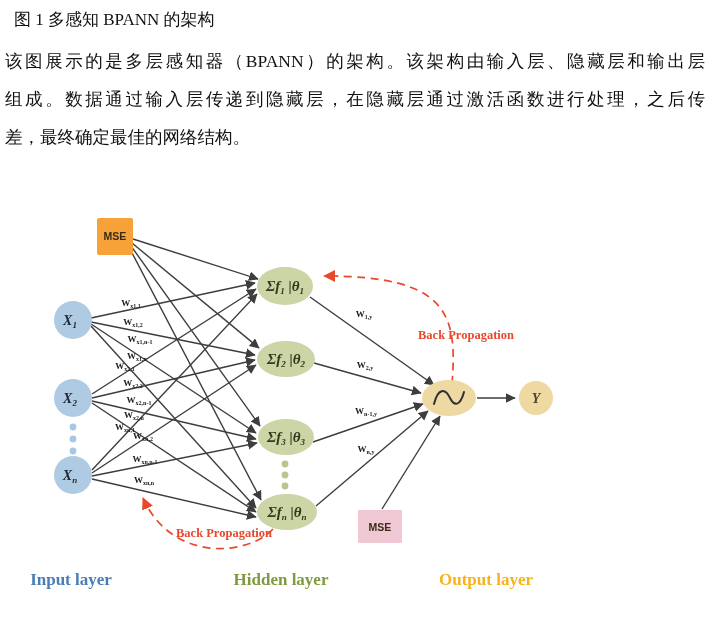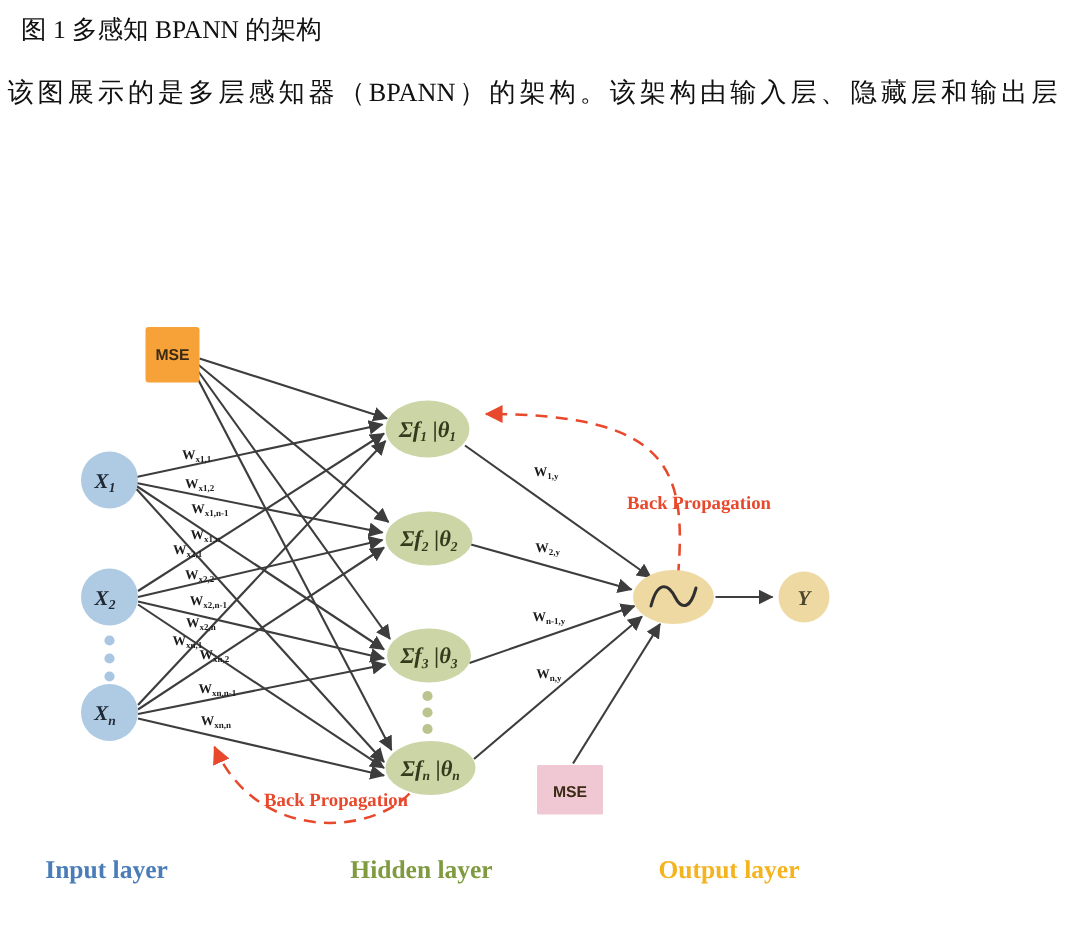--- a/index.html
+++ b/index.html
@@ -47,20 +47,22 @@
 </style>
 </head>
 <body>
 
 <div class="page">
 
   <div class="doc-title">图 1  多感知 BPANN 的架构</div>
 
   <div class="doc-body">
     <div class="line jst">该图展示的是多层感知器（BPANN）的架构。该架构由输入层、隐藏层和输出层</div>
+    <div class="line jst">组成。数据通过输入层传递到隐藏层，在隐藏层通过激活函数进行处理，之后传</div>
+    <div class="line">差，最终确定最佳的网络结构。</div>
   </div>
 
   <svg width="725" height="624" viewBox="0 0 725 624">
     <defs>
       <marker id="ah" markerWidth="8" markerHeight="8" refX="6.5" refY="3.5" orient="auto">
         <path d="M0,0 L7,3.5 L0,7 Z" fill="#3d3d3d"></path>
       </marker>
       <marker id="ahr" markerWidth="8" markerHeight="8" refX="6.5" refY="3.5" orient="auto">
         <path d="M0,0 L7,3.5 L0,7 Z" fill="#e8482c"></path>
       </marker>

